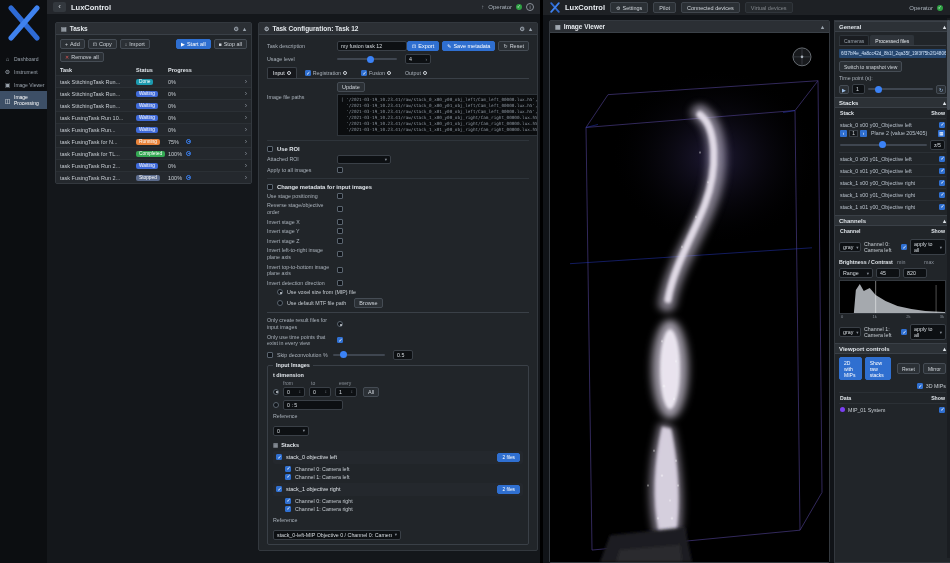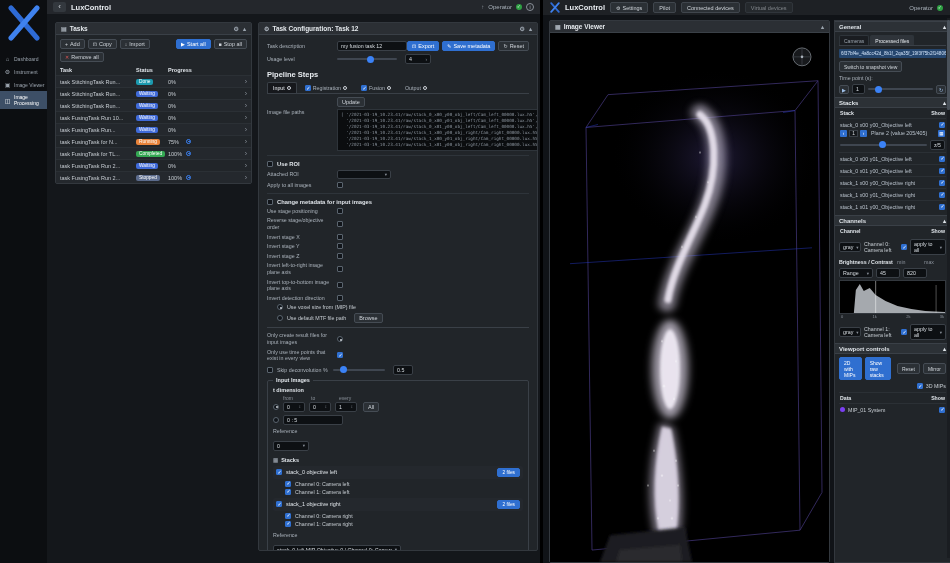--- a/index.html
+++ b/index.html
@@ -288,21 +288,20 @@
               <span class="flabel">Usage level</span>
               <span class="slider" style="width:60px">
                   <span class="thumb" style="left:50%"></span>
                 </span>
               <span class="numbox" style="margin-left:8px;width:26px;justify-content:space-between">
                   <span>4</span>
                   <span class="caret">›</span>
                 </span>
             </div>
 
-            <div class="sec-title">Pipeline Steps</div>
 
             <div class="tabs">
               <span class="tab active">
                   <span>Input</span>
                   <span class="wdot"></span>
                 </span>
               <span class="tab">
                   <span class="cb on"></span>
                   <span>Registration</span>
                   <span class="wdot"></span>

